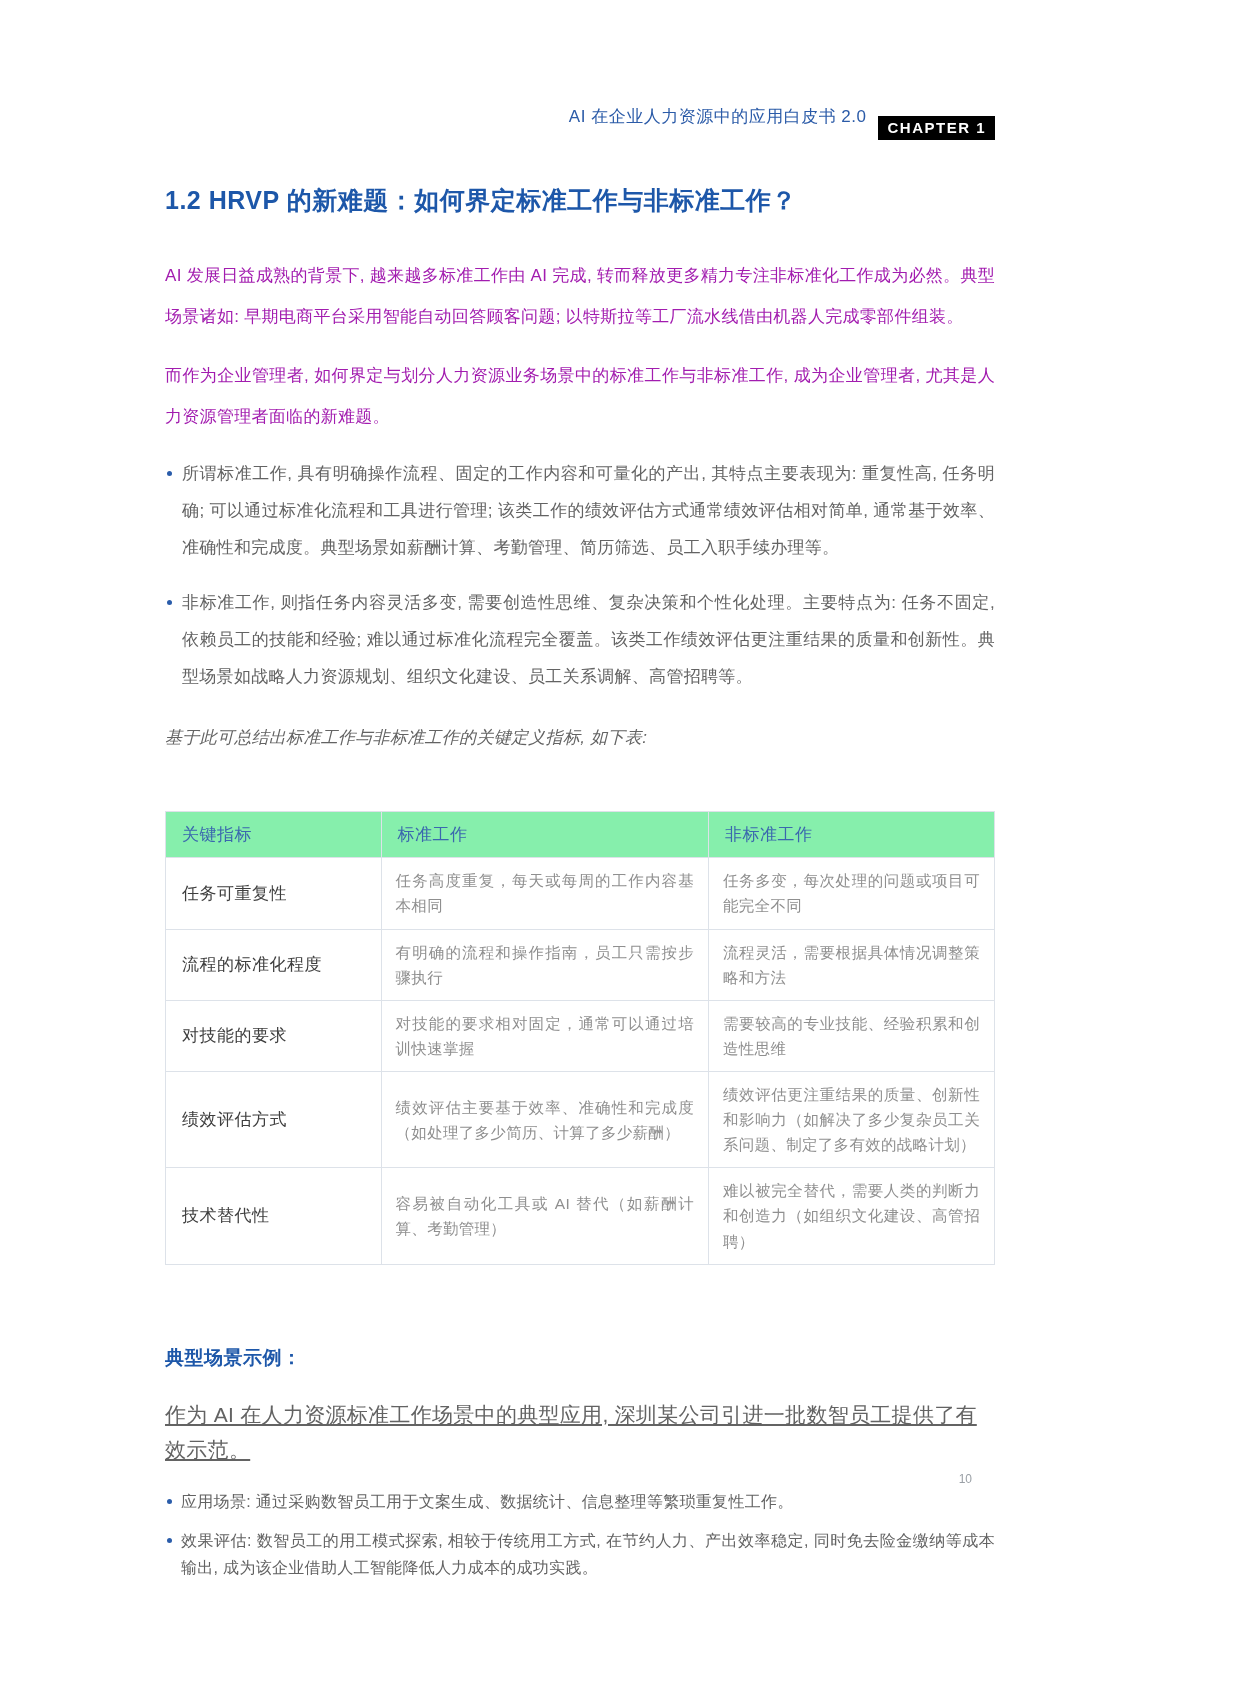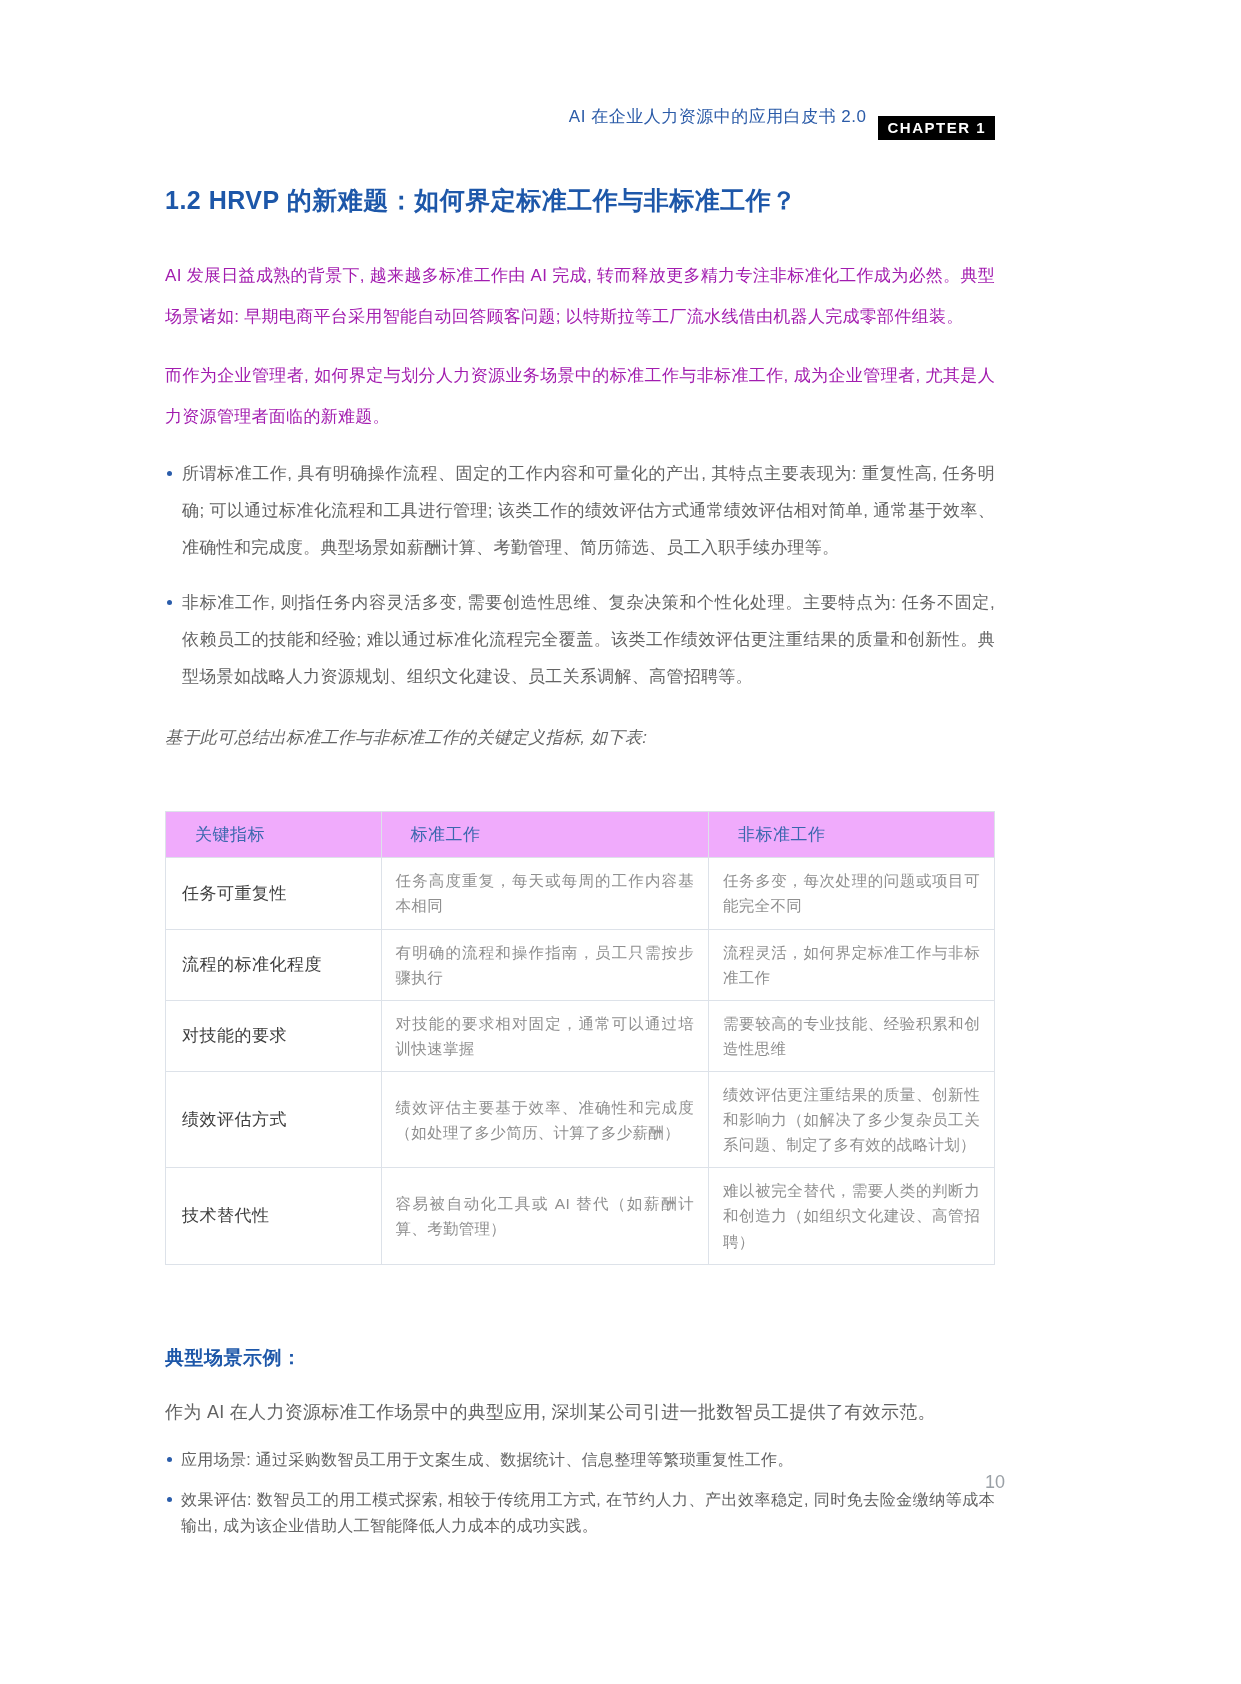--- a/index.html
+++ b/index.html
@@ -106,26 +106,26 @@
     margin-top: 56px;
     width: 100%;
     border-collapse: collapse;
     table-layout: fixed;
   }
   table.def-table th, table.def-table td {
     border: 1px solid #dde2e9;
     vertical-align: middle;
   }
   table.def-table th {
-    background: #f0abfc;
+    background: #86efac;
     color: #3a67ae;
     font-weight: normal;
     text-align: left;
     font-size: 17px;
-    padding: 11px 29px;
+    padding: 11px 16px;
     letter-spacing: 0.5px;
   }
   table.def-table col.c1 { width: 26%; }
   table.def-table col.c2 { width: 39.5%; }
   table.def-table col.c3 { width: 34.5%; }
   td.ind {
     color: #3e3e3e;
     font-size: 17px;
     font-weight: 500;
     padding: 12px 16px;
@@ -144,23 +144,24 @@
   .example-heading {
     margin-top: 80px;
     color: #1d57a9;
     font-size: 19px;
     font-weight: bold;
     letter-spacing: 0.5px;
   }
   .example-intro {
     margin-top: 26px;
     color: #636363;
-    font-size: 18px;
+    font-size: 21px;
     line-height: 1.7;
     letter-spacing: 0.3px;
+    text-decoration: underline;
   }
   .bullets-example {
     list-style: none;
     margin: 20px 0 0 0;
     padding: 0;
   }
   .bullets-example li {
     position: relative;
     padding-left: 16px;
     margin-bottom: 13px;
@@ -176,23 +177,23 @@
     top: 10px;
     width: 5px;
     height: 5px;
     border-radius: 50%;
     background: #2a5caa;
   }
 
   .page-number {
     position: absolute;
     top: 1472px;
-    right: 236px;
+    right: 269px;
     color: #9aa0a6;
-    font-size: 18px;
+    font-size: 12px;
   }
 </style>
 </head>
 <body>
 
 <div class="page">
   <div class="content">
 
     <div class="doc-header">
       <span class="doc-header-title">AI 在企业人力资源中的应用白皮书 2.0</span>
@@ -232,21 +233,21 @@
       </thead>
       <tbody>
         <tr>
           <td class="ind">任务可重复性</td>
           <td class="cell">任务高度重复，每天或每周的工作内容基本相同</td>
           <td class="cell">任务多变，每次处理的问题或项目可能完全不同</td>
         </tr>
         <tr>
           <td class="ind">流程的标准化程度</td>
           <td class="cell">有明确的流程和操作指南，员工只需按步骤执行</td>
-          <td class="cell">流程灵活，如何界定标准工作与非标准工作</td>
+          <td class="cell">流程灵活，需要根据具体情况调整策略和方法</td>
         </tr>
         <tr>
           <td class="ind">对技能的要求</td>
           <td class="cell">对技能的要求相对固定，通常可以通过培训快速掌握</td>
           <td class="cell">需要较高的专业技能、经验积累和创造性思维</td>
         </tr>
         <tr>
           <td class="ind">绩效评估方式</td>
           <td class="cell">绩效评估主要基于效率、准确性和完成度（如处理了多少简历、计算了多少薪酬）</td>
           <td class="cell">绩效评估更注重结果的质量、创新性和影响力（如解决了多少复杂员工关系问题、制定了多有效的战略计划）</td>

